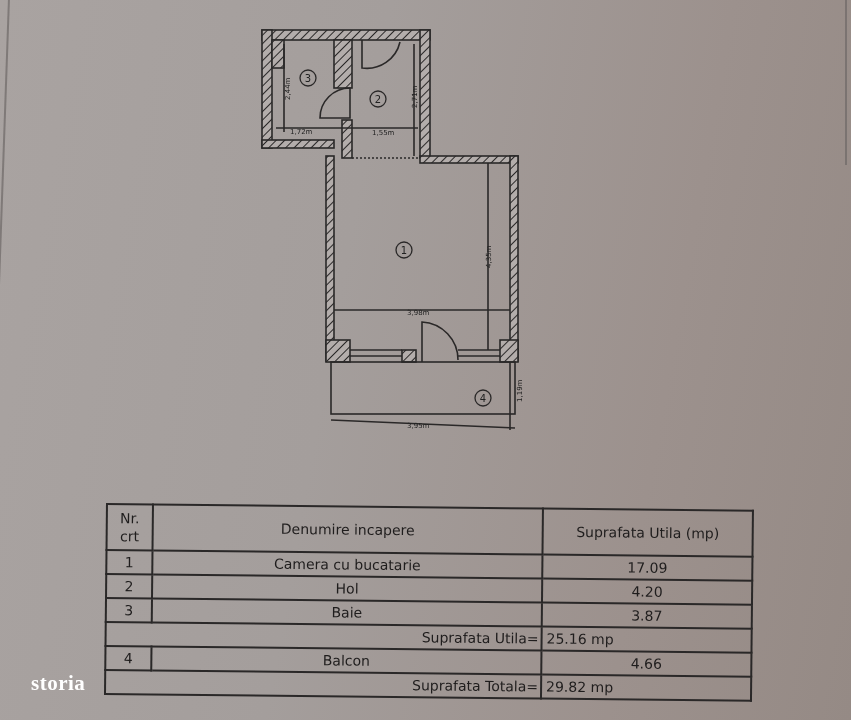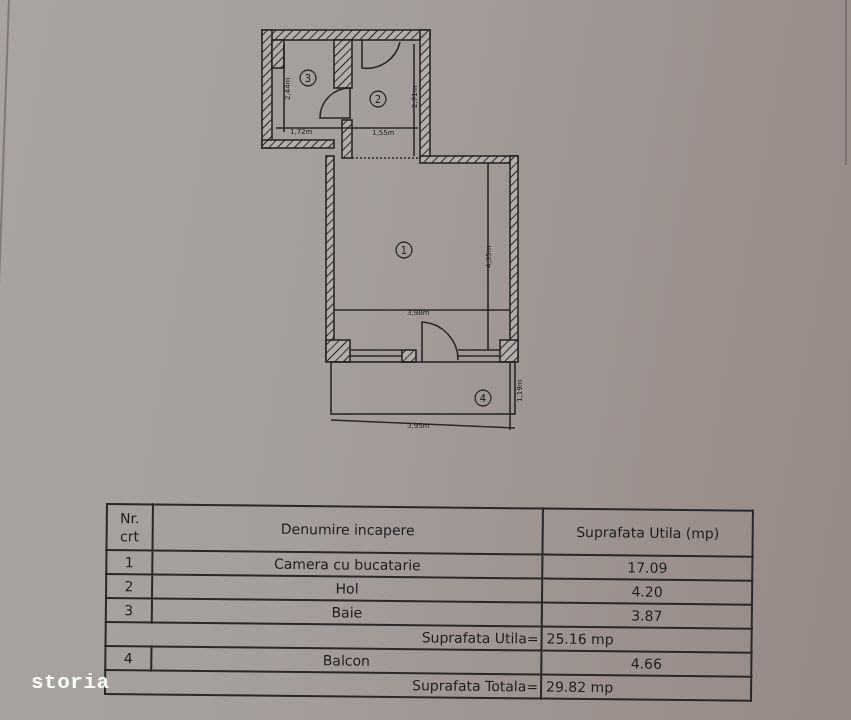--- a/index.html
+++ b/index.html
@@ -27,21 +27,21 @@
       text-align: center; height: 22px; line-height: 18px;
     }
     .room-table th { height: 44px; }
     .room-table .col-nr { width: 36px; }
     .room-table .col-name { width: 380px; }
     .room-table .col-area { width: 200px; }
     .room-table .sum-label { text-align: right; padding-right: 2px; }
     .room-table .sum-value { text-align: left; }
     .watermark {
       position: absolute; left: 31px; top: 671px;
-      color: #ffffff; font-family: Liberation Mono, monospace;
+      color: #ffffff; font-family: Liberation Serif, serif;
       font-weight: bold; font-size: 21px; letter-spacing: 0.5px;
     }
     svg text { font-family: "DejaVu Sans", sans-serif; fill: #222; }
   </style>
 </head>
 <body>
 
 <div class="paper-edge-left"></div>
 <div class="paper-edge-right"></div>
 

